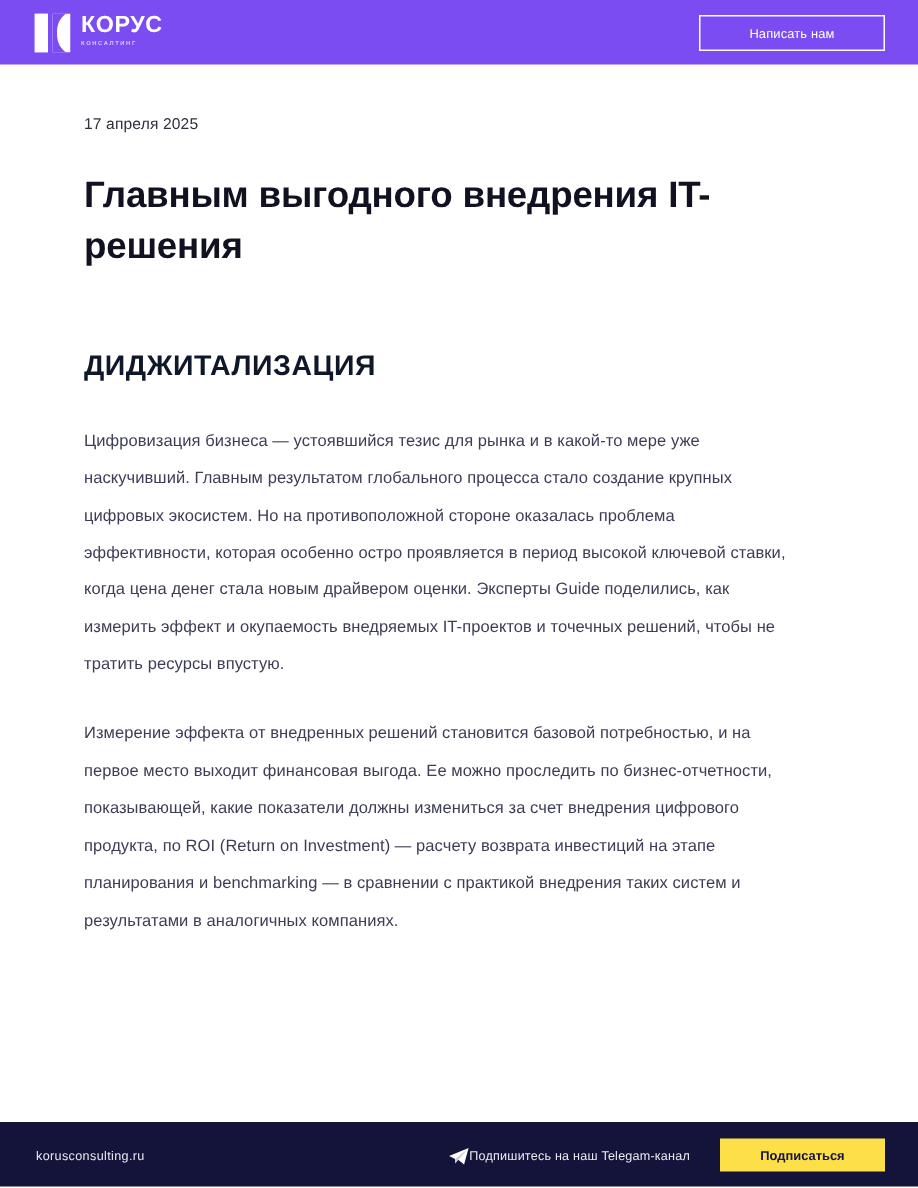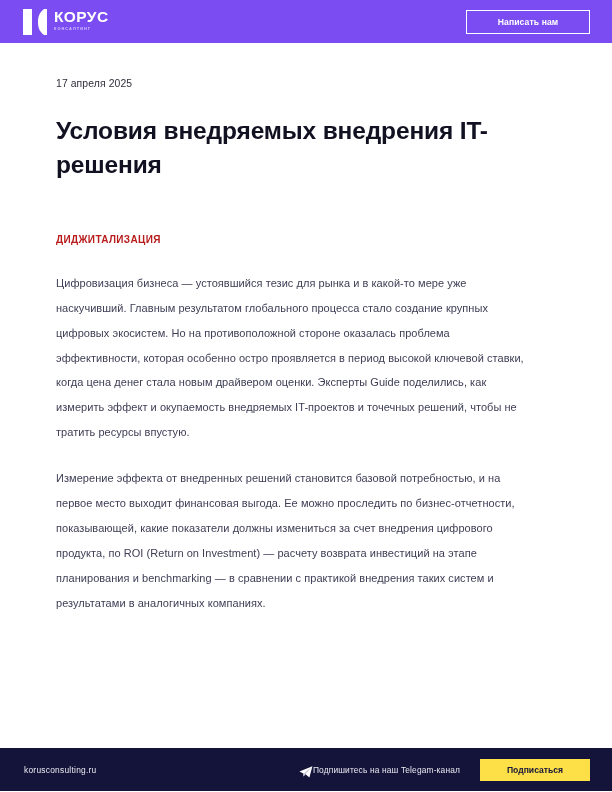--- a/index.html
+++ b/index.html
@@ -59,21 +59,21 @@
     margin-top: 2.5px;
     white-space: nowrap;
   }
   .header-btn {
     width: 124px;
     height: 24px;
     border: 1px solid #ffffff;
     background: transparent;
     color: #ffffff;
     font-size: 8.6px;
-    font-weight: bold;
+    font-weight: normal;
     font-family: "Liberation Sans", sans-serif;
     letter-spacing: 0.1px;
     display: flex;
     align-items: center;
     justify-content: center;
     cursor: pointer;
     box-sizing: border-box;
     padding: 0;
   }
 
@@ -98,23 +98,23 @@
     font-size: 24.5px;
     line-height: 1.38;
     font-weight: bold;
     color: #111122;
     letter-spacing: -0.15px;
     max-width: 450px;
   }
   .section-heading {
     margin: 0;
     padding-top: 52px;
-    font-size: 10px;
-    font-weight: bold;
-    color: #b91c1c;
+    font-size: 19px;
+    font-weight: bold;
+    color: #0f172a;
     letter-spacing: 0.35px;
   }
   .body-par {
     margin: 0;
     padding-top: 26px;
     font-size: 11px;
     line-height: 2.27;
     color: #3d3d55;
     letter-spacing: 0.05px;
     max-width: 498px;
@@ -191,21 +191,21 @@
     <span class="brand-text">
       <span class="brand-name">КОРУС</span>
       <span class="brand-sub">КОНСАЛТИНГ</span>
     </span>
   </div>
   <button class="header-btn">Написать нам</button>
 </div>
 
 <div class="content">
   <div class="doc-date">17 апреля 2025</div>
-  <h1 class="doc-title">Условия внедряемых внедрения IT-решения</h1>
+  <h1 class="doc-title">Главным выгодного внедрения IT-решения</h1>
   <h2 class="section-heading">ДИДЖИТАЛИЗАЦИЯ</h2>
   <p class="body-par">Цифровизация бизнеса — устоявшийся тезис для рынка и в какой-то мере уже наскучивший. Главным результатом глобального процесса стало создание крупных цифровых экосистем. Но на противоположной стороне оказалась проблема эффективности, которая особенно остро проявляется в период высокой ключевой ставки, когда цена денег стала новым драйвером оценки. Эксперты Guide поделились, как измерить эффект и окупаемость внедряемых IT-проектов и точечных решений, чтобы не тратить ресурсы впустую.</p>
   <p class="body-par">Измерение эффекта от внедренных решений становится базовой потребностью, и на первое место выходит финансовая выгода. Ее можно проследить по бизнес-отчетности, показывающей, какие показатели должны измениться за счет внедрения цифрового продукта, по ROI (Return on Investment) — расчету возврата инвестиций на этапе планирования и benchmarking — в сравнении с практикой внедрения таких систем и результатами в аналогичных компаниях.</p>
 </div>
 
 <div class="footer">
   <span class="footer-site">korusconsulting.ru</span>
   <div class="footer-mid">
     <span class="tg-icon">
       <svg width="14" height="12" viewBox="0 0 14 12" xmlns="http://www.w3.org/2000/svg">

